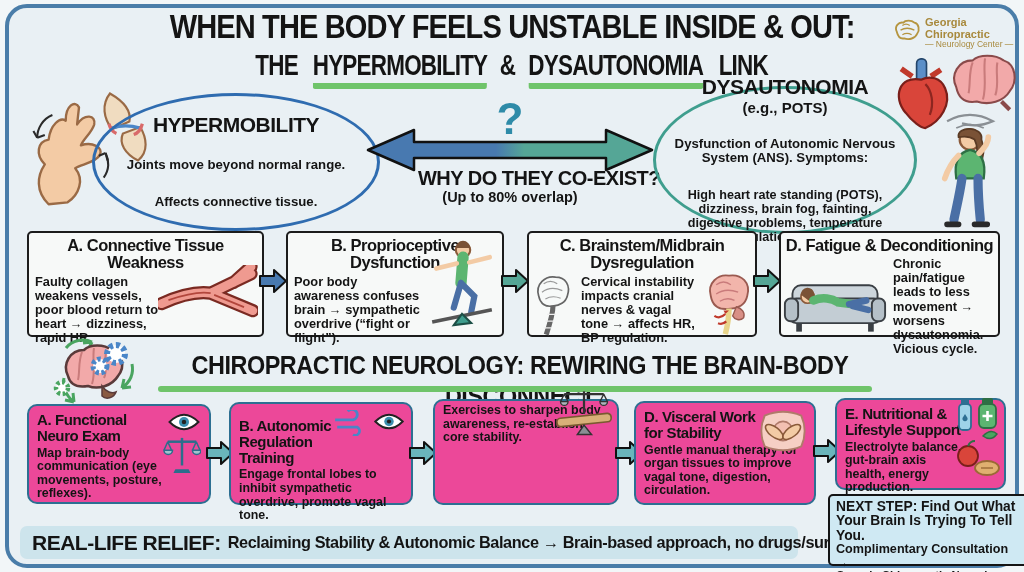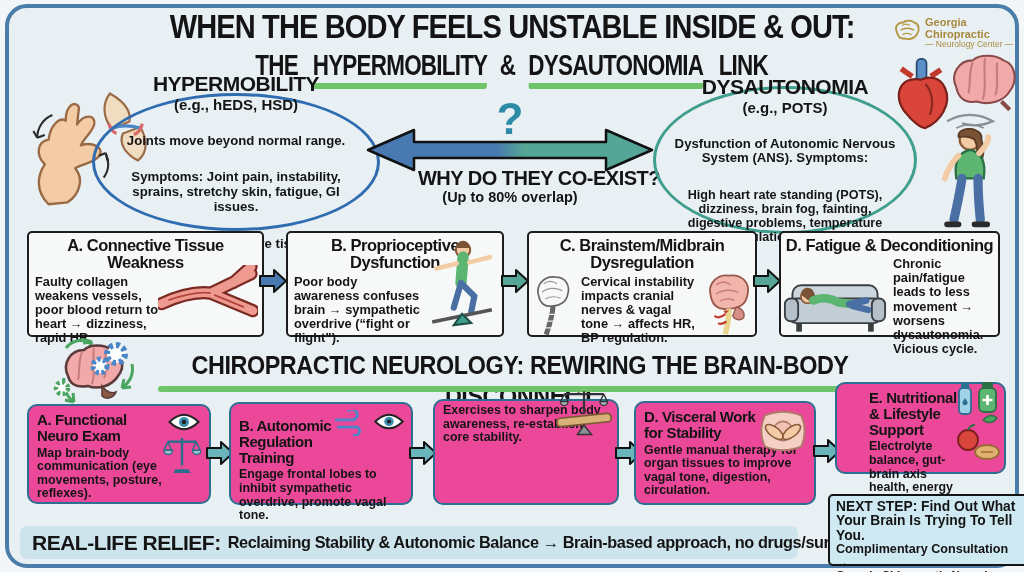--- a/index.html
+++ b/index.html
@@ -104,23 +104,21 @@
   <svg width="54" height="74" viewBox="0 0 50 66">
     <path d="M12 2 C26 10 32 18 30 28 L14 35 C6 25 4 12 12 2Z" fill="#f0dcc0" stroke="#9a6a45" stroke-width="2"></path>
     <path d="M38 64 C26 58 20 48 24 39 L40 33 C46 43 48 56 38 64Z" fill="#f0dcc0" stroke="#9a6a45" stroke-width="2"></path>
     <path d="M14 34 Q26 30 40 34" stroke="#4a86c8" stroke-width="3" fill="none"></path>
     <path d="M11 30 q2 7 7 9 M42 30 q-2 8 -8 10" stroke="#d96a6a" stroke-width="3" fill="none"></path>
   </svg>
 </div>
 
 <div class="abs oval oval-left">
   <div class="ov-title">HYPERMOBILITY</div>
-  <div class="ov-sub">(e.g., hEDS, HSD)</div>
   <div class="ov-line">Joints move beyond normal range.</div>
-  <div class="ov-line">Symptoms: Joint pain, instability, sprains, stretchy skin, fatigue, GI issues.</div>
   <div class="ov-line">Affects connective tissue.</div>
 </div>
 
 <div class="abs qmark">?</div>
 <div class="abs" style="left:362px;top:127px;">
   <svg width="296" height="46" viewBox="0 0 296 46">
     <defs>
       <linearGradient id="ag" x1="0" x2="1" y1="0" y2="0">
         <stop offset="0" stop-color="#4879b0"></stop>
           <stop offset="0.45" stop-color="#4879b0"></stop>
@@ -354,21 +352,21 @@
       <ellipse cx="36" cy="23" rx="11" ry="5" fill="#f3cba5" stroke="#8a5a3a" stroke-width="1.6" transform="rotate(-38 36 23)"></ellipse>
     </svg>
   </span>
 </div>
 <div class="abs arrow-h" style="left:812px;top:438px;">
   <svg width="30" height="26" viewBox="0 0 30 26">
       <polygon points="2,8 16,8 16,2 28,13 16,24 16,18 2,18" fill="#6ab5bb" stroke="#111" stroke-width="2" stroke-linejoin="round"></polygon>
     </svg>
 </div>
 
-<div class="abs tbox" style="left:835px;top:382px;width:171px;height:92px;padding-left:24px;">
+<div class="abs tbox" style="left:835px;top:398px;width:171px;height:92px;">
   <div class="tbox-title" style="padding-right:42px;">E. Nutritional &amp; Lifestyle Support</div>
   <div class="tbox-body" style="padding-right:36px;">Electrolyte balance, gut-brain axis health, energy production.</div>
   <span class="abs" style="right:3px;top:-6px;">
     <svg width="44" height="92" viewBox="0 0 44 92">
       <rect x="4" y="5" width="8" height="6" fill="#2d6f92"></rect>
       <rect x="2" y="10" width="12" height="26" rx="4" fill="#9ed3e8" stroke="#2d6f92" stroke-width="1.8"></rect>
       <path d="M8 20 l-2.5 4 a2.6 2.6 0 1 0 5 0Z" fill="#2d6f92"></path>
       <rect x="22" y="10" width="17" height="24" rx="5" fill="#5cb571" stroke="#2d6f44" stroke-width="1.8"></rect>
       <rect x="25" y="4" width="11" height="7" rx="2" fill="#2d6f44"></rect>
       <path d="M30.5 17 v10 M25.5 22 h10" stroke="#fff" stroke-width="2.6"></path>

